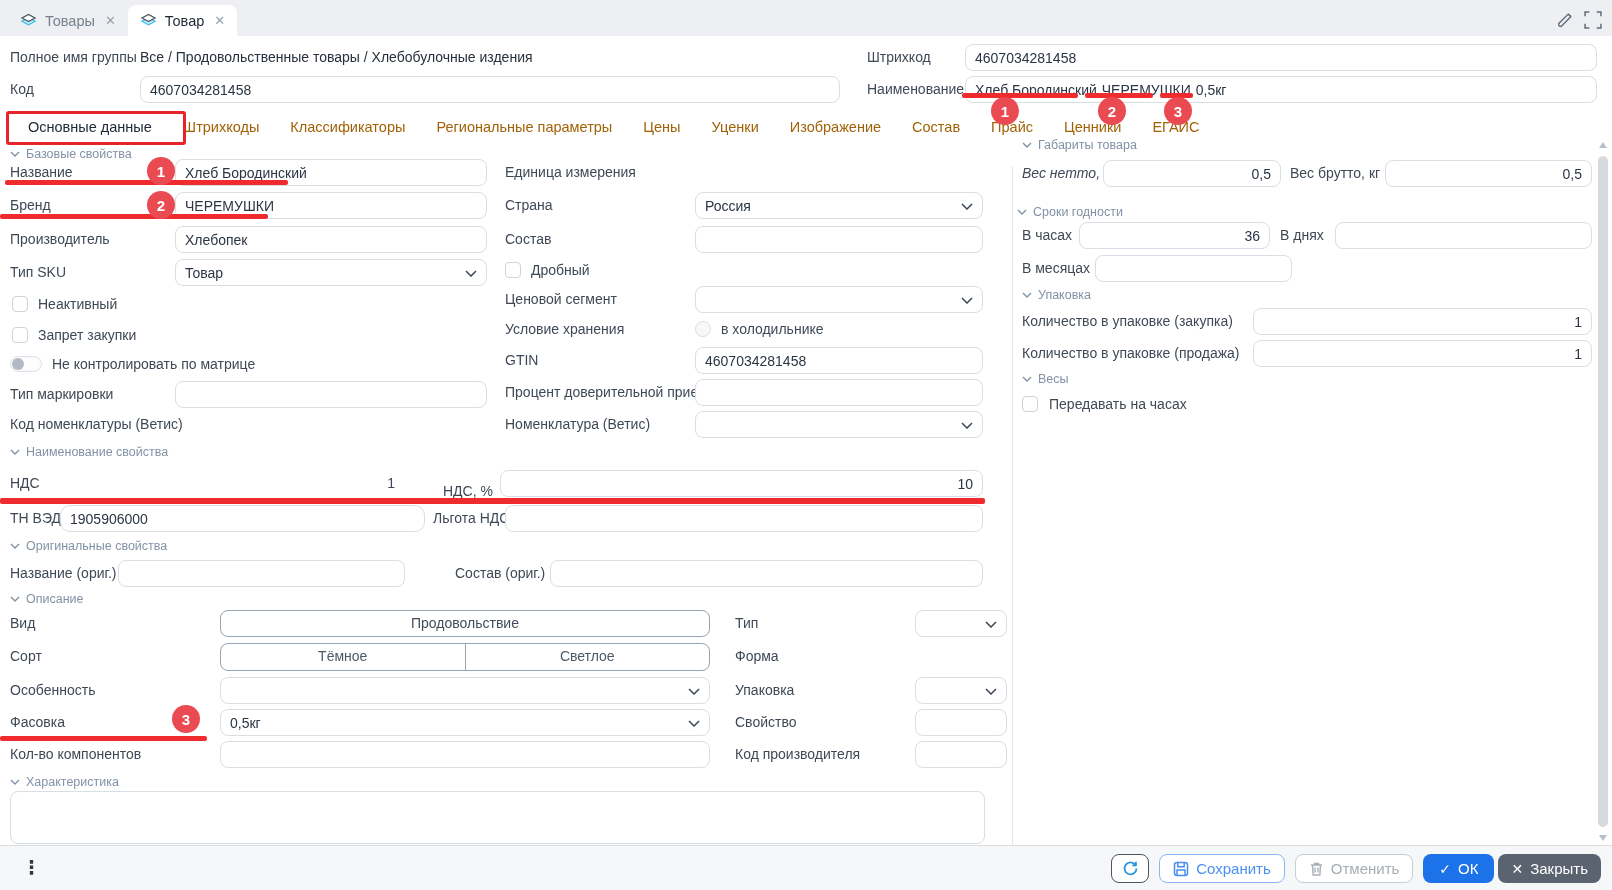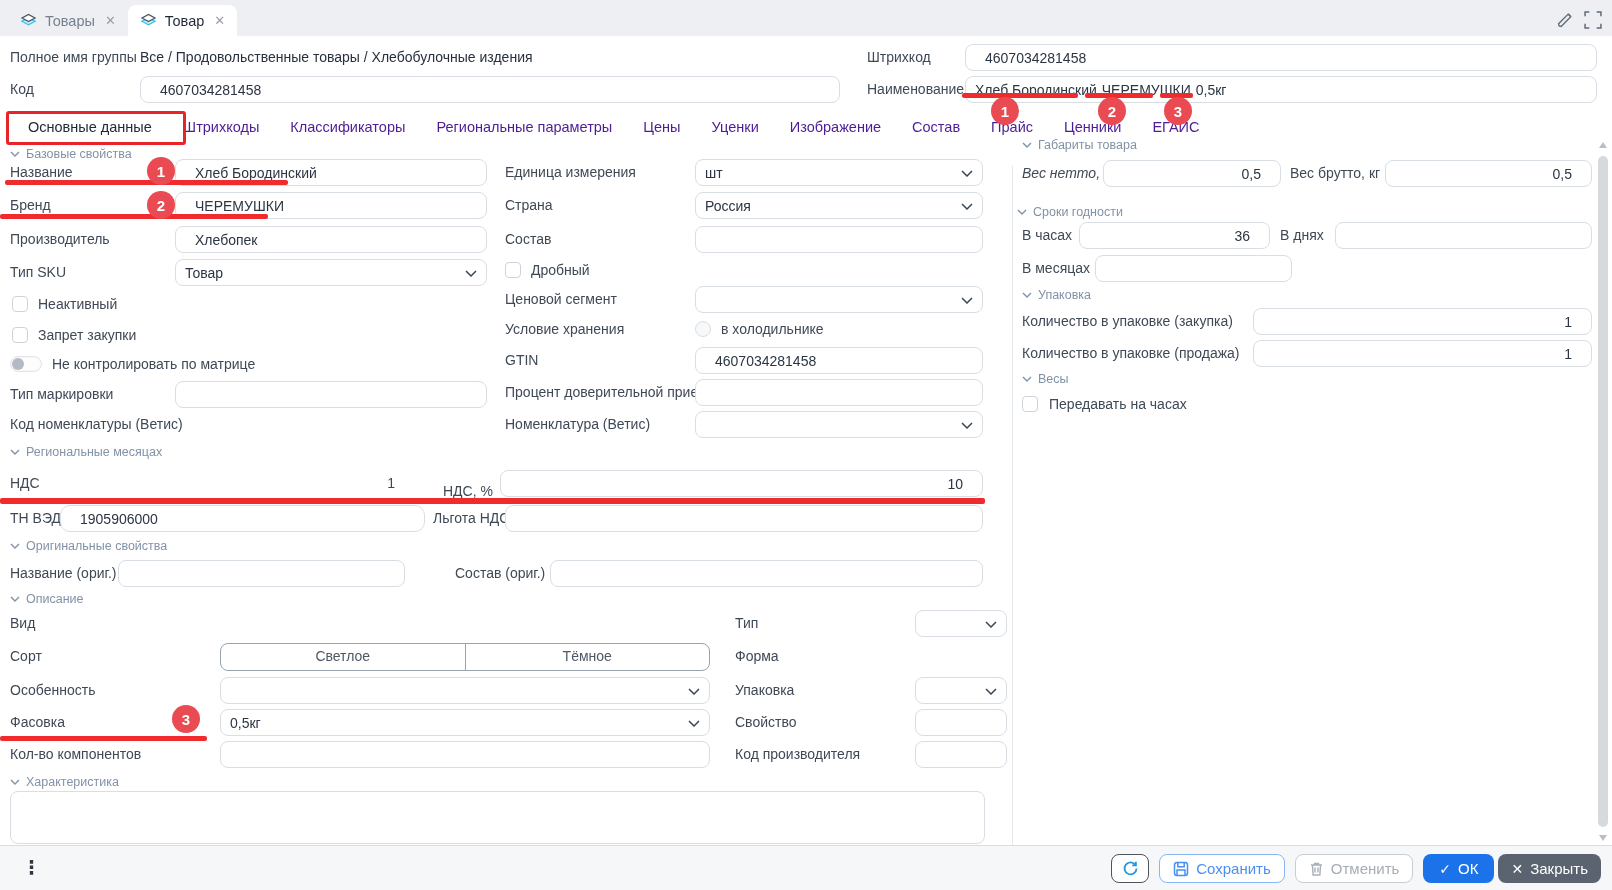--- a/index.html
+++ b/index.html
@@ -11,42 +11,42 @@
   .wtab { display:flex; align-items:center; gap:8px; height:31px; padding:0 12px; border-radius:8px 8px 0 0; font-size:14.5px; color:#76818e; }
   .wtab.active { background:#ffffff; color:#1f2835; }
   .wtab .x { font-size:13px; color:#97a0aa; margin-left:2px; }
   .topicons { position:absolute; right:10px; top:11px; display:flex; gap:10px; }
 
   
   .content { position:absolute; top:36px; left:0; right:0; bottom:45px; background:#ffffff; }
   .lbl { position:absolute; font-size:14px; color:#3f4956; line-height:27px; height:27px; white-space:nowrap; }
   .val-text { position:absolute; font-size:14px; color:#27303d; line-height:27px; white-space:nowrap; }
   .ibox { position:absolute; height:27px; border:1px solid #d9dee5; border-radius:8px; background:#fff; }
-  input.ibox { padding:0 19px; font-family:"Liberation Sans","DejaVu Sans",sans-serif; font-size:14px; color:#2b3543; outline:none; }
+  input.ibox { padding:0 9px; font-family:"Liberation Sans","DejaVu Sans",sans-serif; font-size:14px; color:#2b3543; outline:none; }
   input.num { text-align:right; }
   .sel { display:flex; align-items:center; padding:0 26px 0 9px; font-size:14px; color:#2b3543; }
   .sel svg { position:absolute; right:9px; top:10px; }
   .fakein { display:flex; align-items:center; gap:5px; padding:0 9px; font-size:14px; color:#2b3543; }
   .sect { position:absolute; display:flex; align-items:center; gap:6px; font-size:12.5px; color:#8292a6; white-space:nowrap; }
   .cb { position:absolute; width:16px; height:16px; border:1px solid #ccd3db; border-radius:4px; background:#fff; }
   .radio { position:absolute; width:16px; height:16px; border:1px solid #d9dee3; border-radius:50%; background:#f6f8f9; }
   .tg { position:absolute; width:32px; height:16px; border:1px solid #e0e4e9; border-radius:9px; background:#fdfdfe; box-shadow:inset 0 0 3px rgba(0,0,0,.06); }
   .tg .knob { position:absolute; left:1px; top:1px; width:12px; height:12px; border-radius:50%; background:#b3bac4; }
   .btn-outline { position:absolute; height:27px; border:1.5px solid #98a3b0; border-radius:8px; background:#fff; text-align:center; line-height:24px; font-size:14px; color:#424c5a; }
   .seg { position:absolute; height:28px; display:flex; border:1.5px solid #98a3b0; border-radius:8px; overflow:hidden; background:#fff; }
   .seg > div { flex:1; text-align:center; line-height:25px; font-size:14px; color:#4e5966; }
   .seg > div:first-child { border-right:1.5px solid #98a3b0; }
 
   .main { position:absolute; left:0; top:145px; width:1012px; height:700px; }
   .vline { position:absolute; left:1012px; top:130px; bottom:0; width:1px; background:#e3e7ea; }
   .rightpanel { position:absolute; left:1013px; top:130px; right:20px; bottom:0; }
 
   
   .tabbar { position:absolute; top:108px; left:0; right:0; height:37px; display:flex; align-items:center; gap:31px; padding-left:28px; }
-  .ptab { font-size:14.5px; color:#4c1d95; white-space:nowrap; }
+  .ptab { font-size:14.5px; color:#a16207; white-space:nowrap; }
   .ptab.active { color:#212b38; }
 
   
   .vscroll { position:absolute; right:3px; top:140px; bottom:47px; width:12px; }
   .vscroll .thumb { position:absolute; left:1px; top:16px; bottom:16px; width:10px; border-radius:5px; background:#d7dadd; }
   .tri-up { position:absolute; top:2px; left:2px; width:0; height:0; border-left:4px solid transparent; border-right:4px solid transparent; border-bottom:6px solid #b9bfc6; }
   .tri-dn { position:absolute; bottom:2px; left:2px; width:0; height:0; border-left:4px solid transparent; border-right:4px solid transparent; border-top:6px solid #b9bfc6; }
 
   
   .bottombar { position:absolute; left:0; right:0; bottom:0; height:45px; background:#f5f7f9; border-top:1px solid #d9dde0; }
@@ -158,26 +158,20 @@
       <div class="lbl" style="left:38px; top:177px;">Запрет закупки</div>
       <div class="tg" style="left:10px; top:211px;">
           <div class="knob"></div>
         </div>
       <div class="lbl" style="left:52px; top:206px;">Не контролировать по матрице</div>
       <div class="lbl" style="left:10px; top:236px;">Тип маркировки</div>
       <input class="ibox" style="left: 175px; top: 236px; width: 312px;" readonly="" value="">
       <div class="lbl" style="left:10px; top:266px;">Код номенклатуры (Ветис)</div>
 
       <div class="lbl" style="left:505px; top:14px;">Единица измерения</div>
-      <div class="ibox sel" style="left:695px; top:14px; width:288px;">
-        <span>шт</span>
-        <svg width="12" height="7" viewBox="0 0 12 7">
-            <path d="M1 1l5 5 5-5" fill="none" stroke="#3c4654" stroke-width="1.5"></path>
-          </svg>
-      </div>
       <div class="lbl" style="left:505px; top:47px;">Страна</div>
       <div class="ibox sel" style="left:695px; top:47px; width:288px;">
         <span>Россия</span>
         <svg width="12" height="7" viewBox="0 0 12 7">
             <path d="M1 1l5 5 5-5" fill="none" stroke="#3c4654" stroke-width="1.5"></path>
           </svg>
       </div>
       <div class="lbl" style="left:505px; top:81px;">Состав</div>
       <input class="ibox" style="left: 695px; top: 81px; width: 288px;" readonly="" value="">
       <div class="cb" style="left:505px; top:117px;"></div>
@@ -201,21 +195,21 @@
         <span></span>
         <svg width="12" height="7" viewBox="0 0 12 7">
             <path d="M1 1l5 5 5-5" fill="none" stroke="#3c4654" stroke-width="1.5"></path>
           </svg>
       </div>
 
       <div class="sect" style="left:10px; top:300px;">
         <svg width="10" height="6" viewBox="0 0 10 6">
             <path d="M1 1l4 4 4-4" fill="none" stroke="#8292a6" stroke-width="1.4"></path>
           </svg>
-        <span>Региональные месяцах</span>
+        <span>Наименование свойства</span>
       </div>
       <div class="lbl" style="left:10px; top:325px;">НДС</div>
       <div class="lbl" style="left:300px; top:325px; width:95px; text-align:right;">1</div>
       <div class="lbl" style="left:443px; top:325px;margin-top:8px;">НДС, %</div>
       <input class="ibox num" style="left: 500px; top: 325px; width: 483px;" readonly="" value="10">
       <div class="lbl" style="left:10px; top:360px;">ТН ВЭД</div>
       <input class="ibox" style="left: 60px; top: 360px; width: 365px; border-radius: 10px;" readonly="" value="1905906000">
       <div class="lbl" style="left:433px; top:360px;">Льгота НДС</div>
       <input class="ibox" style="left: 505px; top: 360px; width: 478px;" readonly="" value="">
 
@@ -230,31 +224,32 @@
       <div class="lbl" style="left:455px; top:415px;">Состав (ориг.)</div>
       <input class="ibox" style="left: 550px; top: 415px; width: 433px;" readonly="" value="">
 
       <div class="sect" style="left:10px; top:447px;">
         <svg width="10" height="6" viewBox="0 0 10 6">
             <path d="M1 1l4 4 4-4" fill="none" stroke="#8292a6" stroke-width="1.4"></path>
           </svg>
         <span>Описание</span>
       </div>
       <div class="lbl" style="left:10px; top:465px;">Вид</div>
+      <div class="btn-outline" style="left:220px; top:465px; width:490px;">Продовольствие</div>
       <div class="lbl" style="left:735px; top:465px;">Тип</div>
       <div class="ibox sel" style="left:915px; top:465px; width:92px;">
         <span></span>
         <svg width="12" height="7" viewBox="0 0 12 7">
             <path d="M1 1l5 5 5-5" fill="none" stroke="#3c4654" stroke-width="1.5"></path>
           </svg>
       </div>
       <div class="lbl" style="left:10px; top:498px;">Сорт</div>
       <div class="seg" style="left:220px; top:498px; width:490px;">
+        <div>Тёмное</div>
         <div>Светлое</div>
-        <div>Тёмное</div>
       </div>
       <div class="lbl" style="left:735px; top:498px;">Форма</div>
       <div class="lbl" style="left:10px; top:532px;">Особенность</div>
       <div class="ibox sel" style="left:220px; top:532px; width:490px;">
         <span></span>
         <svg width="12" height="7" viewBox="0 0 12 7">
             <path d="M1 1l5 5 5-5" fill="none" stroke="#3c4654" stroke-width="1.5"></path>
           </svg>
       </div>
       <div class="lbl" style="left:735px; top:532px;">Упаковка</div>

